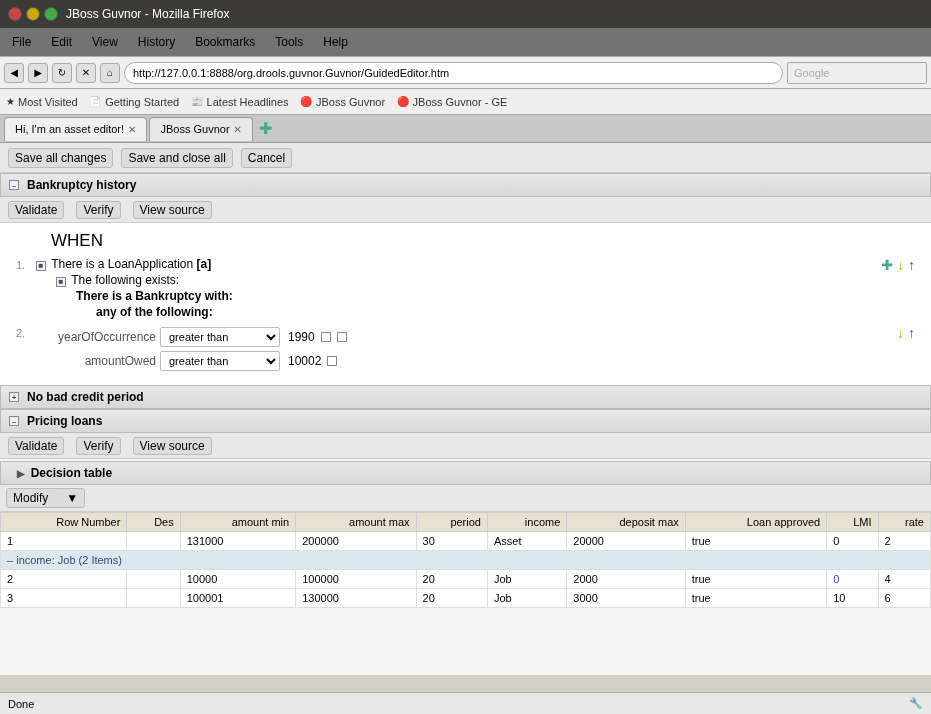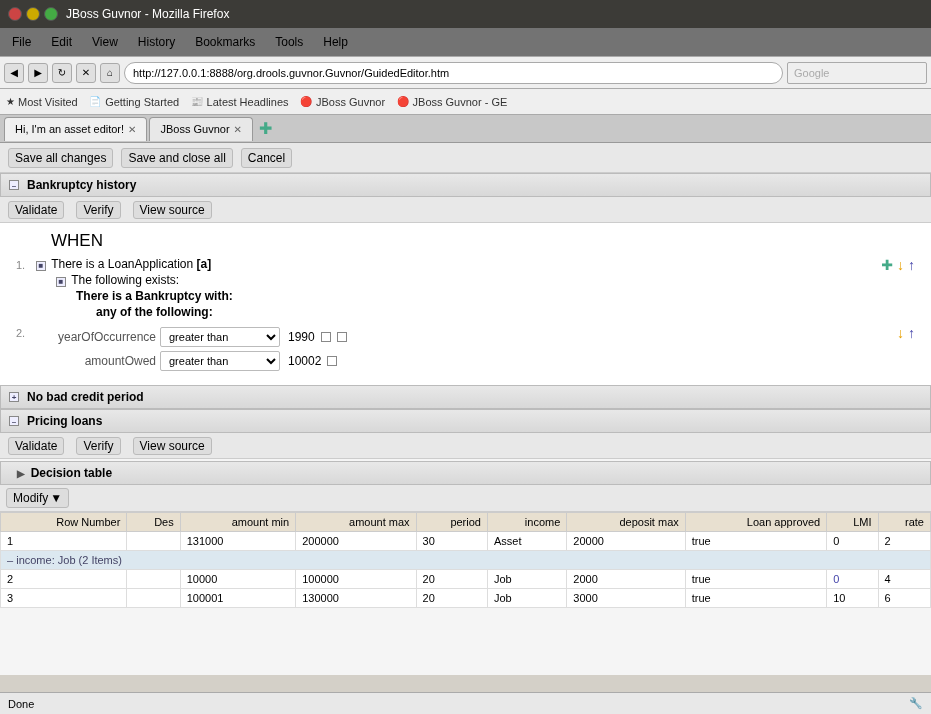--- a/index.html
+++ b/index.html
@@ -205,21 +205,21 @@
     }
     .modify-toolbar {
       background: #e8e8e8;
       border-bottom: 1px solid #ccc;
       padding: 3px 6px;
       display: flex; align-items: center; gap: 4px;
     }
     .modify-btn {
       font-size: 12px; background: #ddd; border: 1px solid #bbb;
       border-radius: 3px; padding: 2px 6px; cursor: pointer;
-      display: flex; align-items: center; gap: 2px;
+      display: flex; align-items: center; gap: 18px;
     }
 
     
     .data-table {
       width: 100%; border-collapse: collapse; font-size: 11px;
     }
     .data-table th {
       background: #e8e0d0; border: 1px solid #ccc; padding: 3px 6px;
       text-align: right; font-weight: normal;
     }

